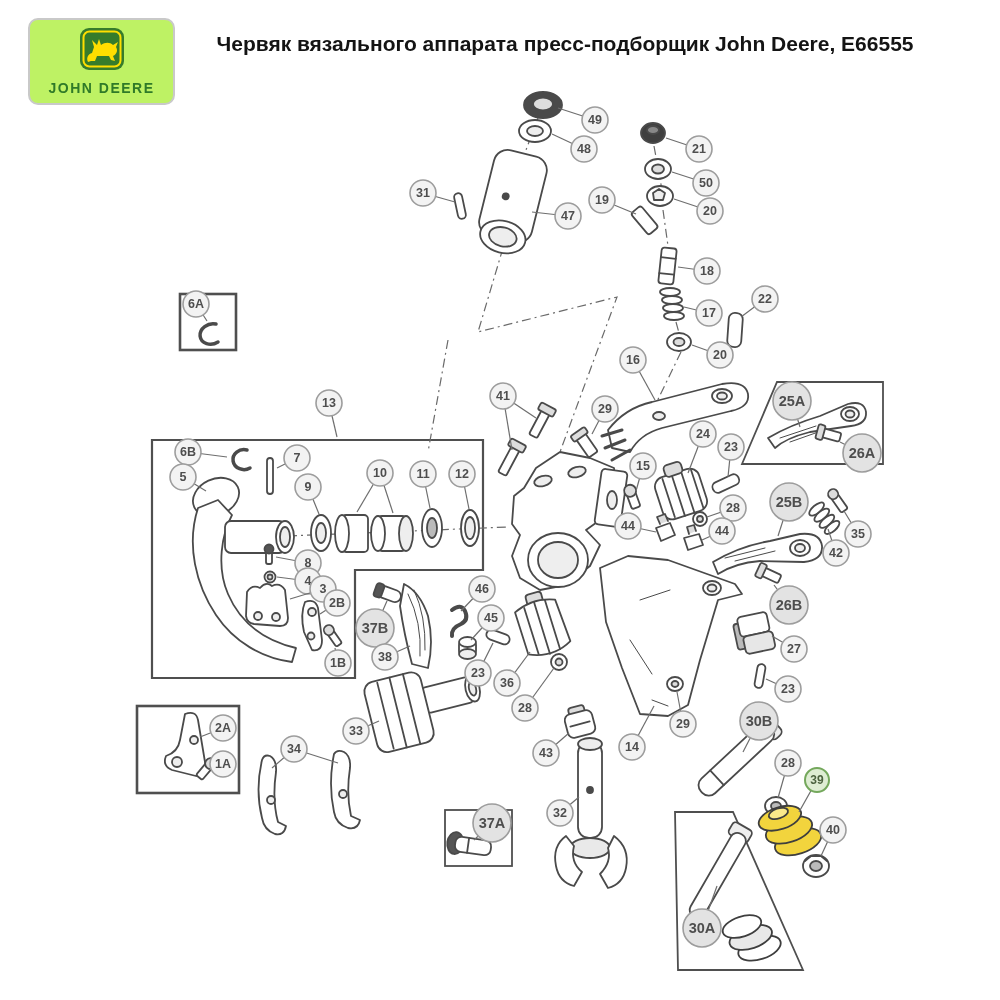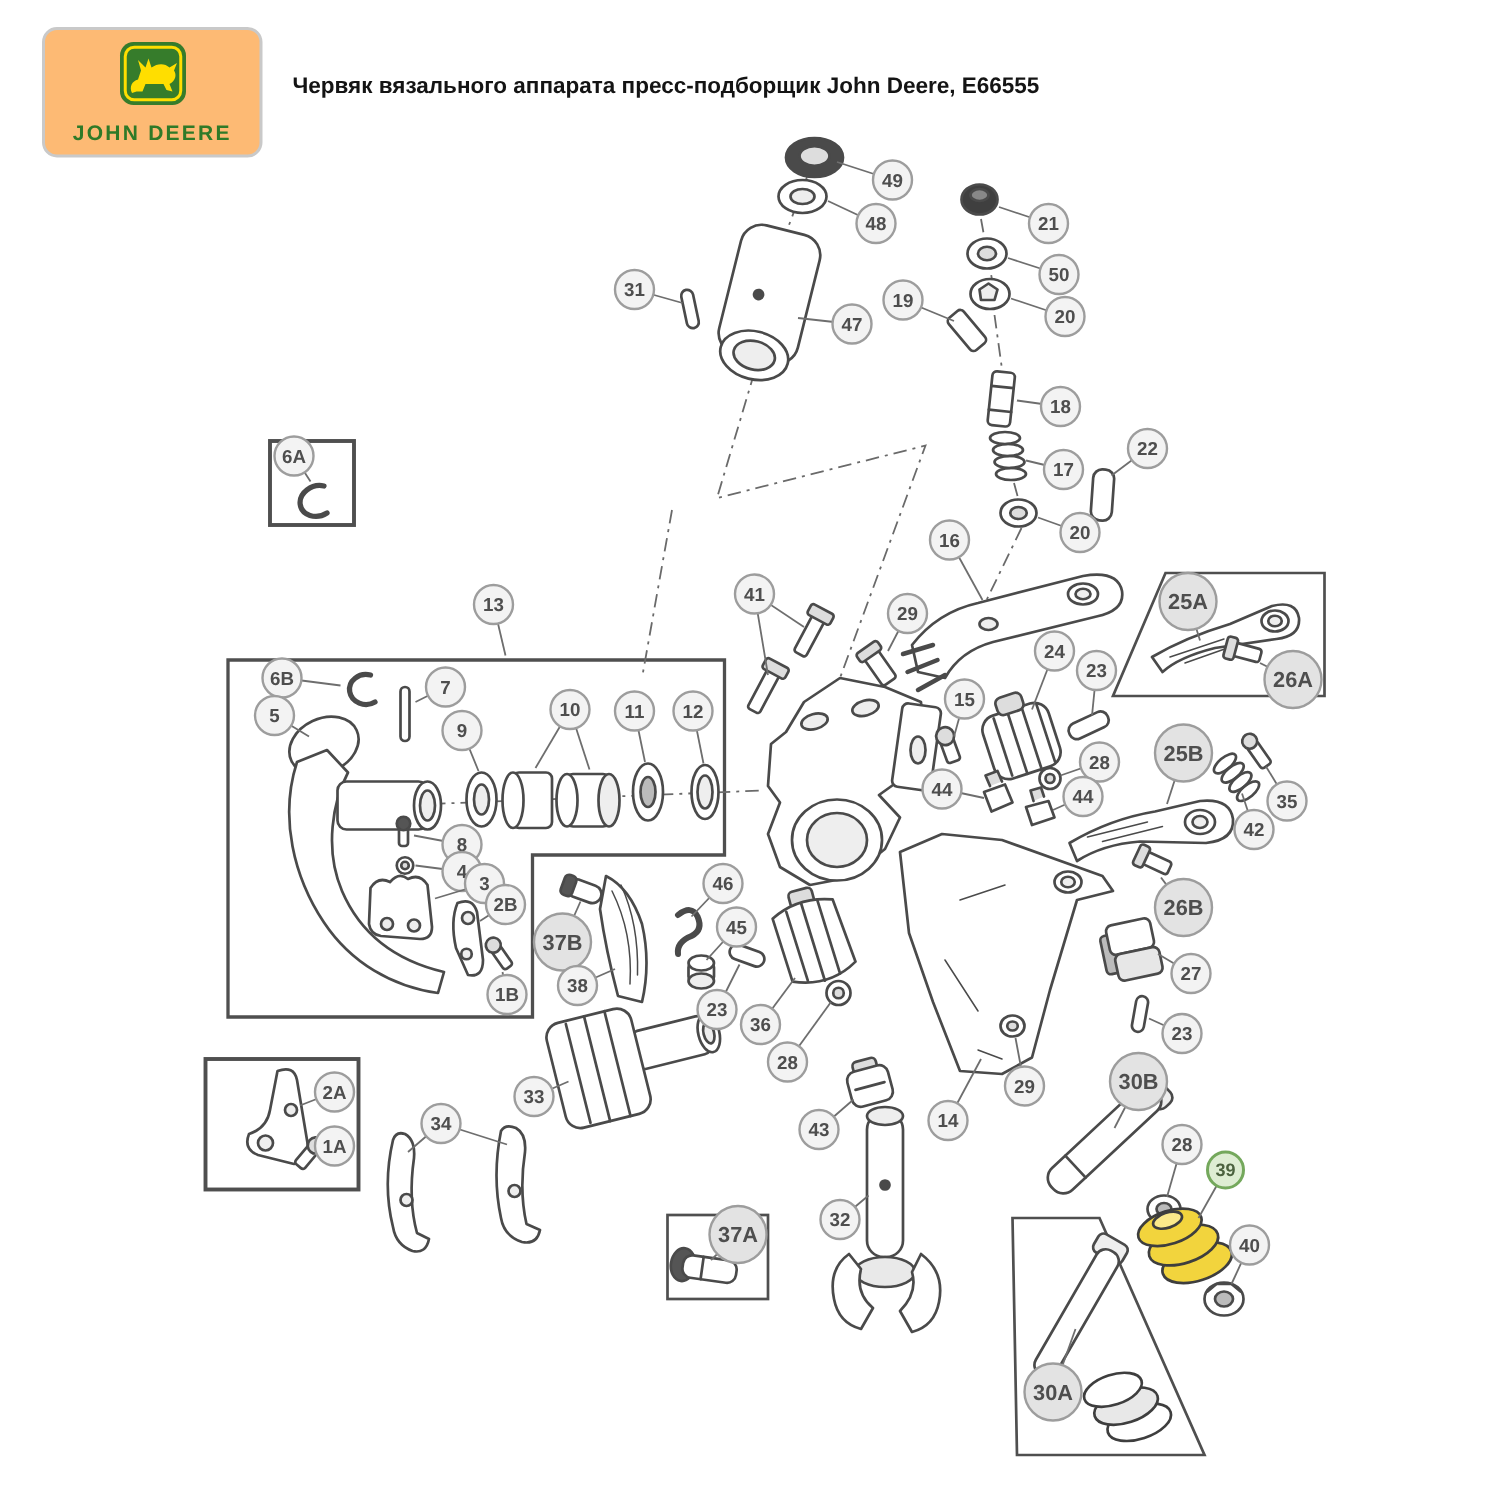--- a/index.html
+++ b/index.html
@@ -1,24 +1,24 @@
 <!DOCTYPE html>
 <html><head>
 <meta charset="utf-8">
 <style>
   html,body{margin:0;padding:0;background:#fff;}
   body{width:1000px;height:1000px;position:relative;overflow:hidden;
        font-family:"Liberation Sans",sans-serif;}
   .logo-card{position:absolute;left:28px;top:18px;width:147px;height:87px;
-       background:#fdba74;border:2px solid #c9c9c9;border-radius:10px;box-sizing:border-box;}
+       background:#bef264;border:2px solid #c9c9c9;border-radius:10px;box-sizing:border-box;}
   .logo-card svg{display:block;}
   .brand-name{position:absolute;left:0;right:0;bottom:7px;text-align:center;
        color:#2f7a28;font-weight:bold;font-size:14px;letter-spacing:1.5px;}
-  .page-title{position:absolute;left:195px;top:32px;width:740px;
-       font-size:15px;font-weight:bold;color:#141414;margin-top:17px;}
+  .page-title{position:absolute;left:195px;top:32px;width:740px;text-align:center;
+       font-size:21px;font-weight:bold;color:#141414;}
   #diagram{position:absolute;left:0;top:0;}
 </style>
 </head>
 <body>
 
 <svg id="diagram" width="1000" height="1000" viewBox="0 0 1000 1000">
 
   <g fill="none" stroke="#4f4f4f" stroke-width="2.2">
     <rect x="180" y="294" width="56" height="56" stroke-width="2.6"></rect>
     <path d="M152,440 H483 V570 H355 V678 H152 Z"></path>

